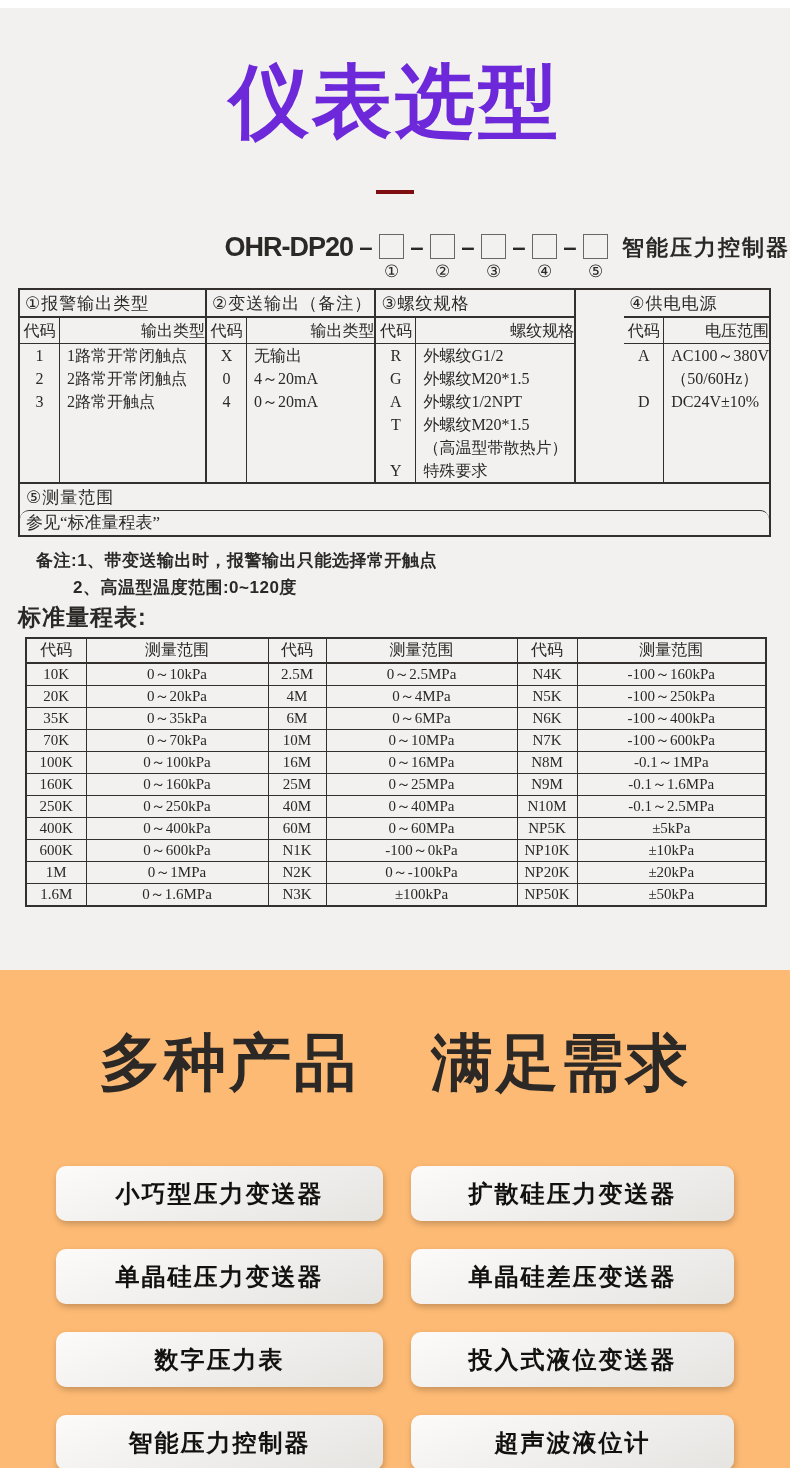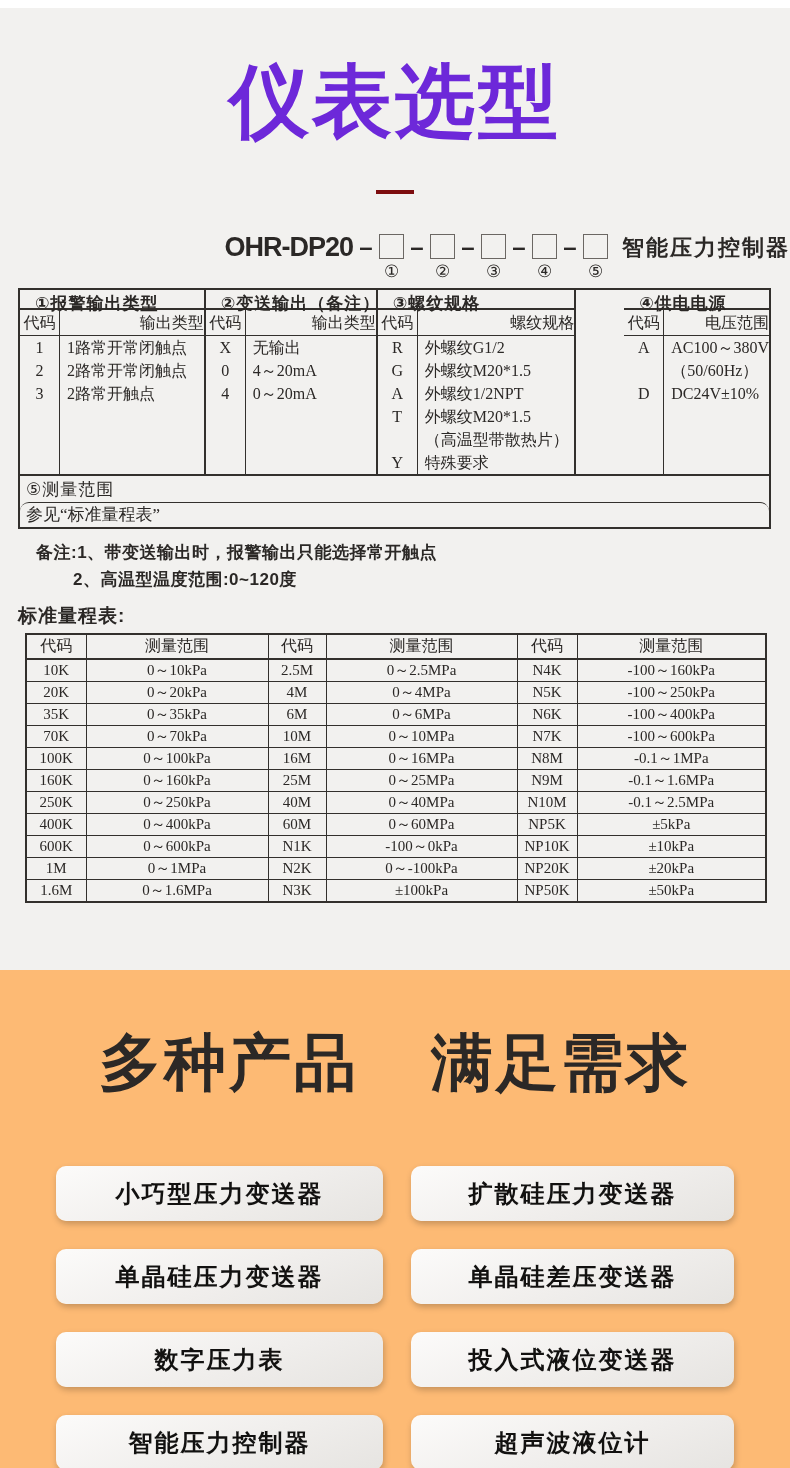--- a/index.html
+++ b/index.html
@@ -26,39 +26,39 @@
   .slot-num{margin-top:4px;font-size:17px;line-height:17px;font-family:var(--serif);}
   .model-suffix{font-size:22px;font-weight:bold;line-height:27px;margin-left:14px;letter-spacing:2px;white-space:nowrap;}
 
   .sel-table{width:753px;margin:8px 0 0 18px;border:2px solid var(--line);}
   .sel-blocks{display:flex;align-items:stretch;}
   .sel-block{border-right:2px solid var(--line);display:flex;flex-direction:column;}
   .sel-block:nth-child(1){width:190px;}
   .sel-block:nth-child(2){width:172px;}
   .sel-block:nth-child(3){width:203px;}
   .sel-block:last-child{border-right:none;flex:1;margin-left:48px;}
-  .sel-title{height:20px;line-height:27px;border-bottom:2px solid var(--line);
-    font-weight:bold;font-size:17px;padding-left:15px;letter-spacing:1px;white-space:nowrap;}
+  .sel-title{height:28px;line-height:27px;border-bottom:2px solid var(--line);
+    font-weight:normal;font-size:17px;padding-left:5px;letter-spacing:1px;white-space:nowrap;}
   .sel-heads{display:flex;height:26px;line-height:25px;border-bottom:1px solid var(--line);
     font-family:var(--serif);font-size:16px;}
   .code-cell{width:40px;flex:none;border-right:1px solid var(--line);text-align:center;}
   .val-cell{flex:1;padding-left:7px;white-space:nowrap;text-align:right;}
   .sel-body{display:flex;flex:1;}
   .codes{width:40px;flex:none;border-right:1px solid var(--line);text-align:center;}
   .vals{flex:1;padding-left:7px;}
   .codes .line,.vals .line{height:23px;line-height:23px;font-family:var(--serif);font-size:16px;white-space:nowrap;}
   .range-title{border-top:2px solid var(--line);height:28px;line-height:27px;
     font-weight:normal;font-size:17px;padding-left:6px;letter-spacing:1px;}
   .range-note{border-top:1px solid var(--line);height:25px;line-height:24px;
     font-family:var(--serif);font-size:17px;padding-left:6px;border-radius:9px;}
 
   .remarks{margin:10px 0 0 36px;font-weight:bold;font-size:17px;line-height:27px;letter-spacing:0.5px;}
   .remark-line2{padding-left:37px;}
 
-  .range-caption{margin:10px 0 0 18px;font-weight:bold;font-size:19px;letter-spacing:1px;}
+  .range-caption{margin:1px 0 0 18px;font-weight:bold;font-size:23px;letter-spacing:1px;}
 
   .range-table{border-collapse:collapse;margin:4px 0 0 25px;width:740px;table-layout:fixed;
     font-family:var(--serif);font-size:15px;border:2px solid var(--line);}
   .range-table th{height:25px;font-weight:normal;font-size:16px;border:1px solid var(--line);
     border-bottom:2px solid var(--line);text-align:center;}
   .range-table td{height:22px;text-align:center;border:1px solid var(--line);white-space:nowrap;}
 
   .bottom{background:#fff;}
   .products-title{display:flex;justify-content:center;gap:72px;padding-top:62px;
     font-size:62px;line-height:1;font-weight:bold;letter-spacing:3px;color:#2b2826;}

